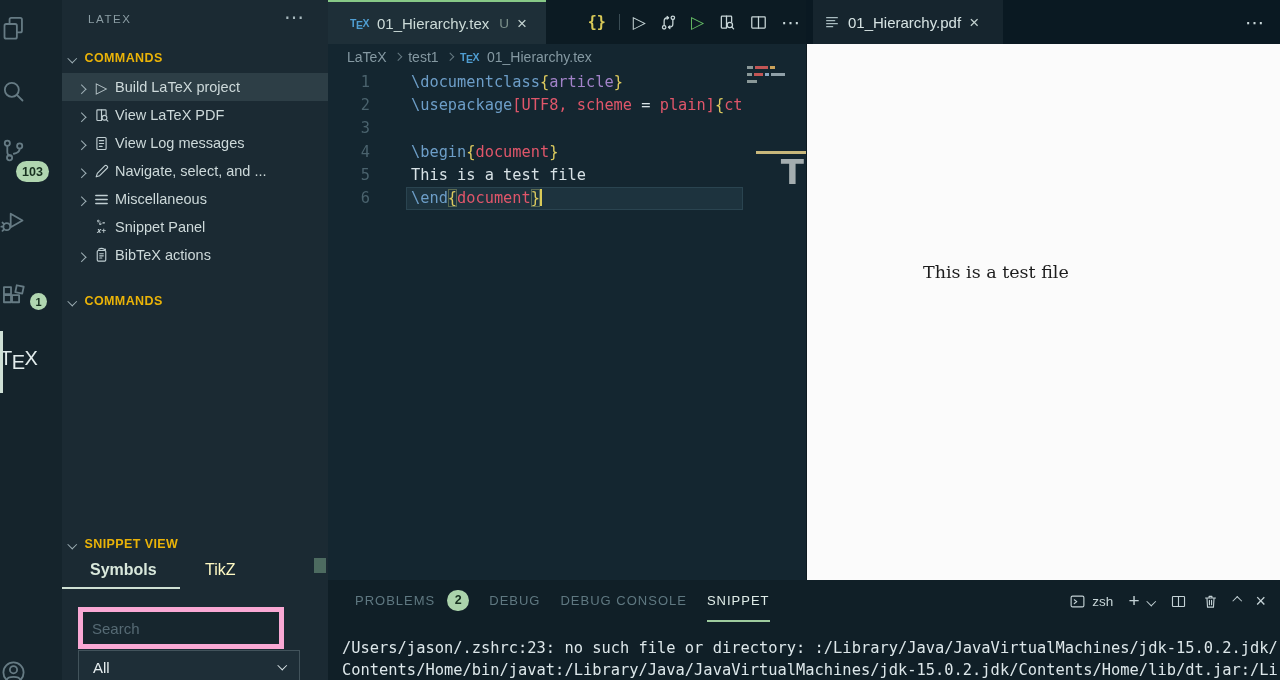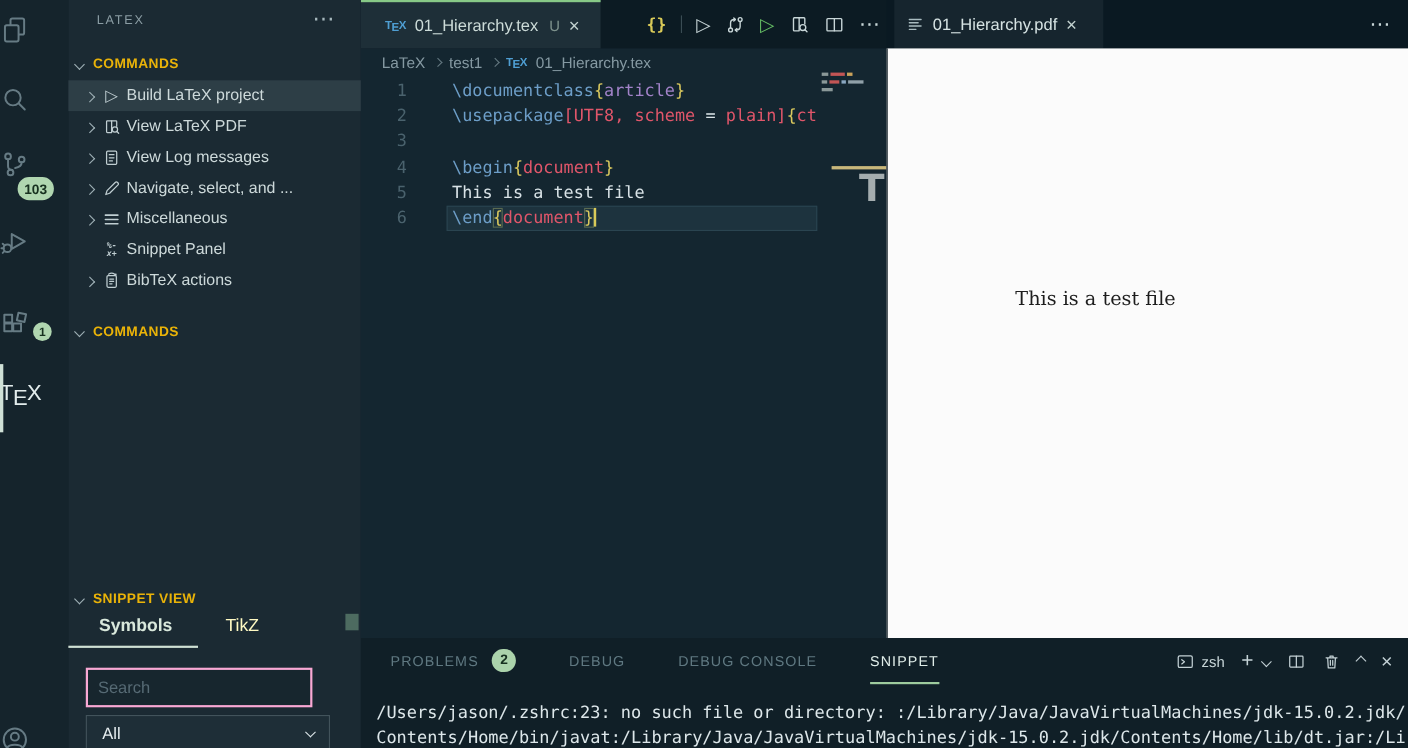--- a/index.html
+++ b/index.html
@@ -32,21 +32,21 @@
   .cmd-chev { width:26px; padding-left:16px; color:#9fb0b6; }
   .cmd-icon { width:27px; display:flex; justify-content:center; color:#c0ced2; }
   .cmd-icon svg { width:17px; height:17px; }
   .cmd-icon .play-glyph { font-size:15px; line-height:1; }
   .snip-ic { display:flex; flex-direction:column; font-family:"DejaVu Sans Mono", monospace; font-size:7.5px; line-height:1.05; font-weight:700; }
   .snippet-tabs { position:absolute; left:0; top:558px; width:266px; }
   .snip-tab { position:absolute; top:3px; font-size:16px; cursor:pointer; }
   .snip-tab.sym { left:28px; color:#d9e8dc; font-weight:600; }
   .snip-tab.tikz { left:143px; color:#fef9c3; }
   .snip-underline { position:absolute; left:0; top:29px; width:118px; height:2px; background:#cfe0d4; }
-  .sb-search { position:absolute; left:16px; top:607px; width:206px; height:30px; background:#17262e; border:2px solid #f9a8d4; color:#cfdde0; font-size:15px; padding:16px 9px; outline:none; font-family:"Liberation Sans", sans-serif; }
+  .sb-search { position:absolute; left:16px; top:607px; width:206px; height:30px; background:#17262e; border:5px solid #f9a8d4; color:#cfdde0; font-size:15px; padding:16px 9px; outline:none; font-family:"Liberation Sans", sans-serif; }
   .sb-search::placeholder { color:#566a74; }
   .sb-select { position:absolute; left:16px; top:650px; width:222px; height:34px; background:#1e2e37; border:1px solid #42535b; display:flex; align-items:center; padding:0 14px; color:#e6eef0; font-size:15px; cursor:pointer; }
   .sb-select .chev { position:absolute; right:14px; top:11px; color:#dbe5e8; }
   .sb-scroll { position:absolute; left:252px; top:558px; width:12px; height:15px; background:#4d6b60; }
 
   
   .group1 { position:absolute; left:328px; top:0; width:478px; height:580px; background:#142630; }
   .g1-tabbar { position:absolute; left:0; top:0; width:478px; height:44px; background:#0c1b23; display:flex; }
   .tab1 { position:relative; width:218px; height:44px; background:#1e2f38; border-top:2.5px solid #87c987; display:flex; align-items:center; padding-left:22px; gap:8px; cursor:pointer; }
   .tab1 .title { color:#ccdbd8; font-size:15px; }
@@ -81,21 +81,21 @@
   .g2-tabbar { position:absolute; left:0; top:0; width:474px; height:44px; background:#0a1922; }
   .tab2 { position:absolute; left:7px; top:0; width:190px; height:44px; background:#16252e; display:flex; align-items:center; padding-left:11px; gap:8px; cursor:pointer; }
   .tab2 .title { color:#d6e3e3; font-size:15px;text-align:center; }
   .tab2 .outline-ic { color:#a9bcc0; } .tab2 .outline-ic svg { width:16px; height:16px; display:block; }
   .g2-more { position:absolute; right:16px; top:0; height:44px; display:flex; align-items:center; color:#c8d6d8; font-size:19px; cursor:pointer; }
   .pdf-page { position:absolute; left:0; top:44px; width:474px; height:536px; background:#fbfbfb; border-left:1px solid #0d1a21; }
   .pdf-text { position:absolute; left:116px; top:218px; font-family:"DejaVu Serif", serif; font-size:17.5px; color:#1d1d1d; }
 
   
   .panel { position:absolute; left:328px; top:580px; width:952px; height:100px; background:#101f27; z-index:3; }
-  .ptabs { position:absolute; left:27px; top:0; display:flex; gap:48px; }
+  .ptabs { position:absolute; left:27px; top:0; display:flex; gap:20px; }
   .ptab { height:42px; display:flex; align-items:center; gap:12px; font-size:13px; letter-spacing:1px; color:#5f7881; border-bottom:2px solid transparent; cursor:pointer; }
   .ptab.active { color:#dfece8; border-color:#9ecb9e; }
   .pbadge { min-width:22px; height:21px; border-radius:11px; background:#abd3ab; color:#16301f; font-weight:700; font-size:12.5px; letter-spacing:0; display:flex; align-items:center; justify-content:center; padding:0 4px; }
   .pactions { position:absolute; right:14px; top:0; height:42px; display:flex; align-items:center; gap:15px; color:#c3d1d5; }
   .pactions svg { width:17px; height:17px; display:block; }
   .shell-group { display:flex; align-items:center; gap:6px; cursor:pointer; }
   .shell-label { font-size:13.5px; color:#c6d4d6; }
   .pa-plus { font-size:19px; cursor:pointer; }
   .pactions .chev { color:#c3d1d5; cursor:pointer; }
   .term { position:absolute; left:14px; top:58px; right:2px; font-family:"DejaVu Sans Mono", monospace; font-size:15.4px; line-height:21.5px; color:#dde7ea; white-space:pre; overflow:hidden; }

